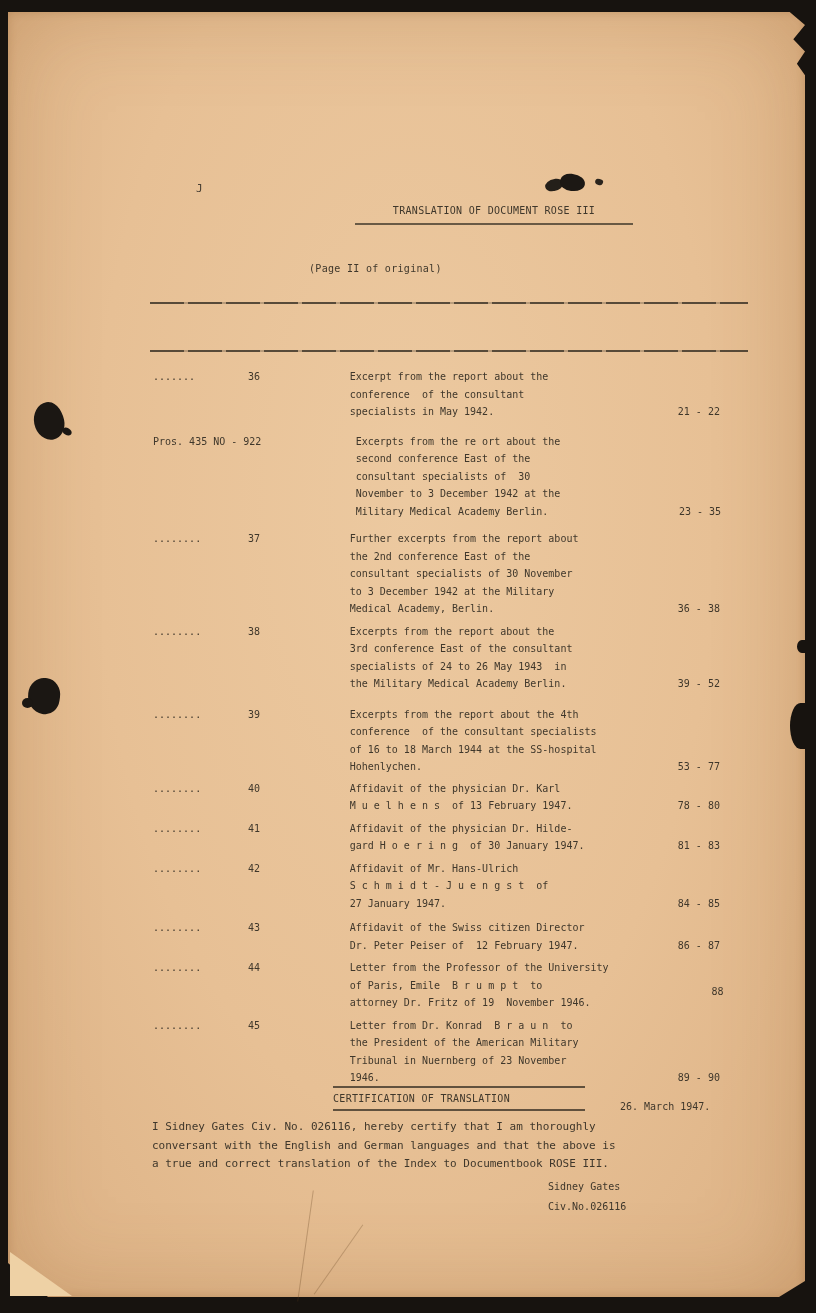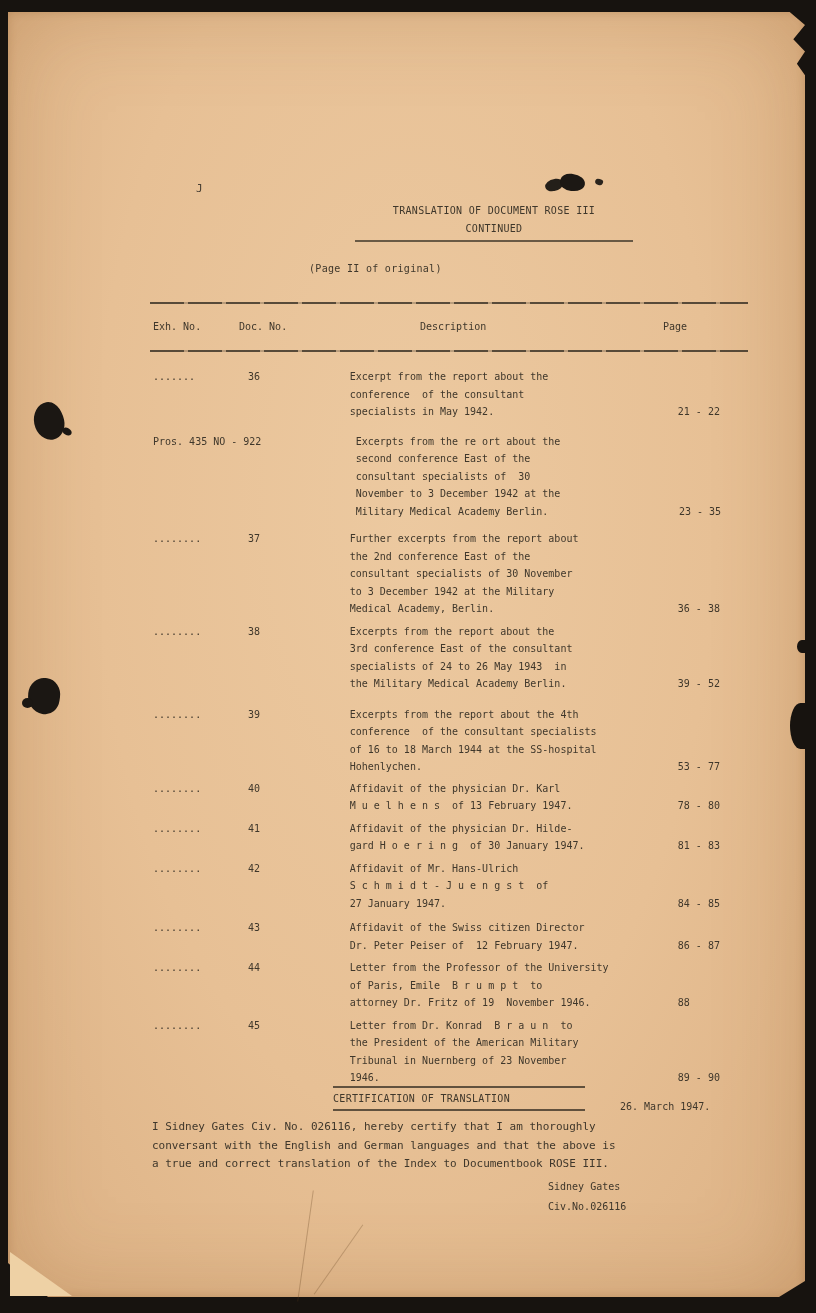--- a/index.html
+++ b/index.html
@@ -33,21 +33,21 @@
   .h-doc{width:65px;position:relative;left:-16px;}
   .h-desc{width:352px;box-sizing:border-box;padding-left:100px;}
   .h-page{width:85px;position:relative;left:-9px;}
 
   .table{position:absolute;left:145px;top:352px;width:604px;padding-top:4px;}
   .trow{display:flex;}
   .cell-exh{width:102px;white-space:pre;}
   .cell-doc{width:65px;}
   .cell-desc{width:352px;white-space:pre-wrap;margin-left:41px;}
   .cell-page{width:85px;align-self:flex-end;white-space:pre;}
-  .raise .cell-page{}
+  .raise .cell-page{margin-bottom:11px;text-align:center;}
   .gA{margin-bottom:12px;} .gB{margin-bottom:10px;} .gC{margin-bottom:5px;}
   .gD{margin-bottom:13px;} .gE{margin-bottom:4px;} .gF{margin-bottom:7px;}
 
   
   .cert-heading{position:absolute;left:325px;top:1074px;width:252px;text-align:left;
     border-top:2px solid rgba(62,53,40,.8);border-bottom:2px solid rgba(62,53,40,.8);
     padding:2px 0 1px;letter-spacing:.3px;}
   .cert-date{position:absolute;left:612px;top:1086px;}
   .cert-body{position:absolute;left:144px;top:1106px;width:625px;white-space:pre-wrap;
     font-size:11px;line-height:18.5px;}
@@ -95,31 +95,24 @@
   <div class="jmark">J</div>
 
   <div class="smudge">
     <div class="b1"></div>
     <div class="b2"></div>
     <div class="b3"></div>
   </div>
 
   <div class="title-block ink t13">
     <div>TRANSLATION OF DOCUMENT ROSE III</div>
-    <div>CONTINUED</div>
   </div>
   <div class="subtitle ink t13">(Page II of original)</div>
 
   <div class="rule rule1"></div>
-  <div class="thead ink t13">
-    <div class="h-exh">Exh. No.</div>
-    <div class="h-doc">Doc. No.</div>
-    <div class="h-desc">Description</div>
-    <div class="h-page">Page</div>
-  </div>
   <div class="rule rule2"></div>
 
   <div class="table ink t13">
 
     <div class="trow gA">
       <div class="cell-exh">.......</div>
       <div class="cell-doc">36</div>
       <div class="cell-desc">Excerpt from the report about the
 conference  of the consultant
 specialists in May 1942.</div>

